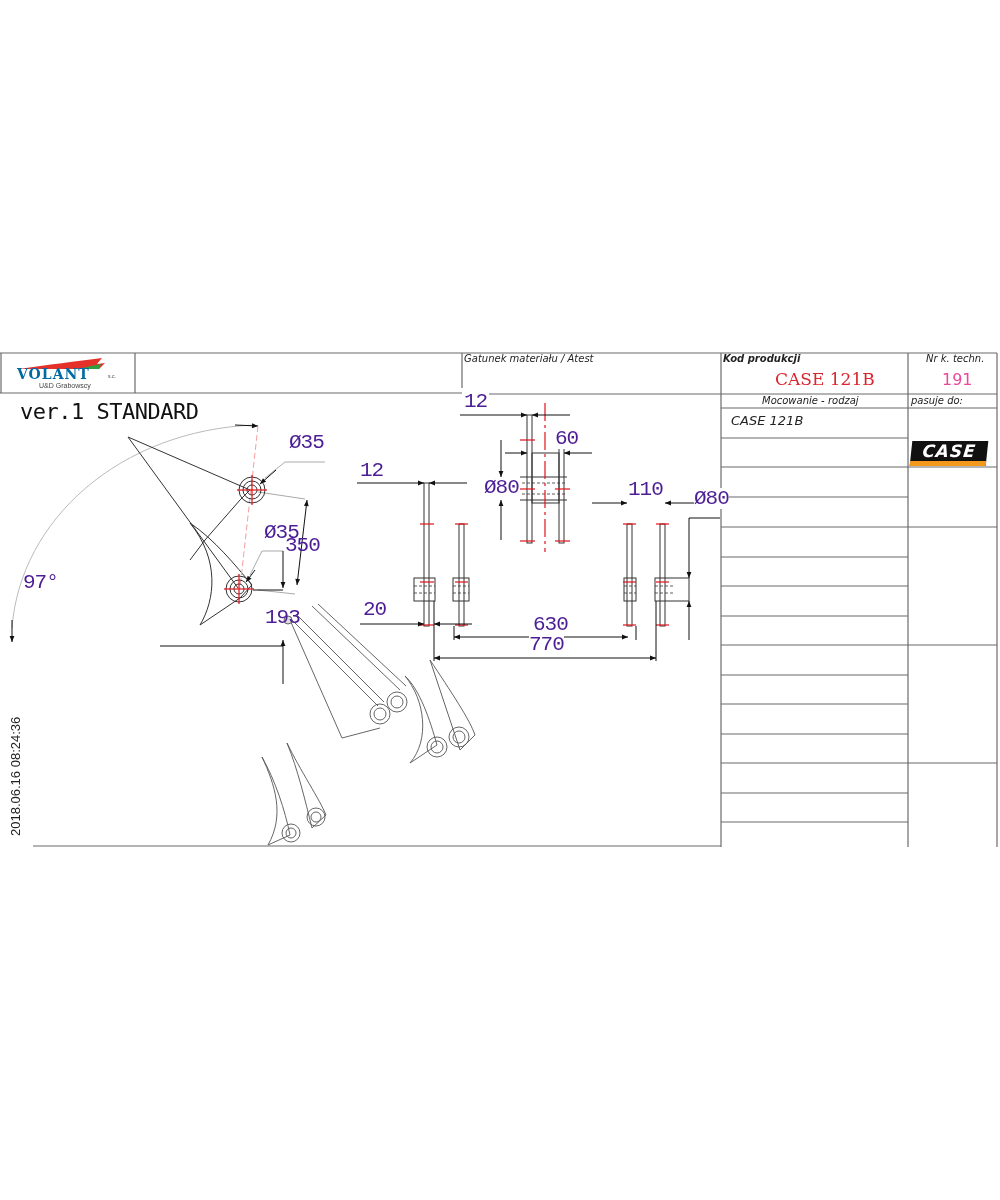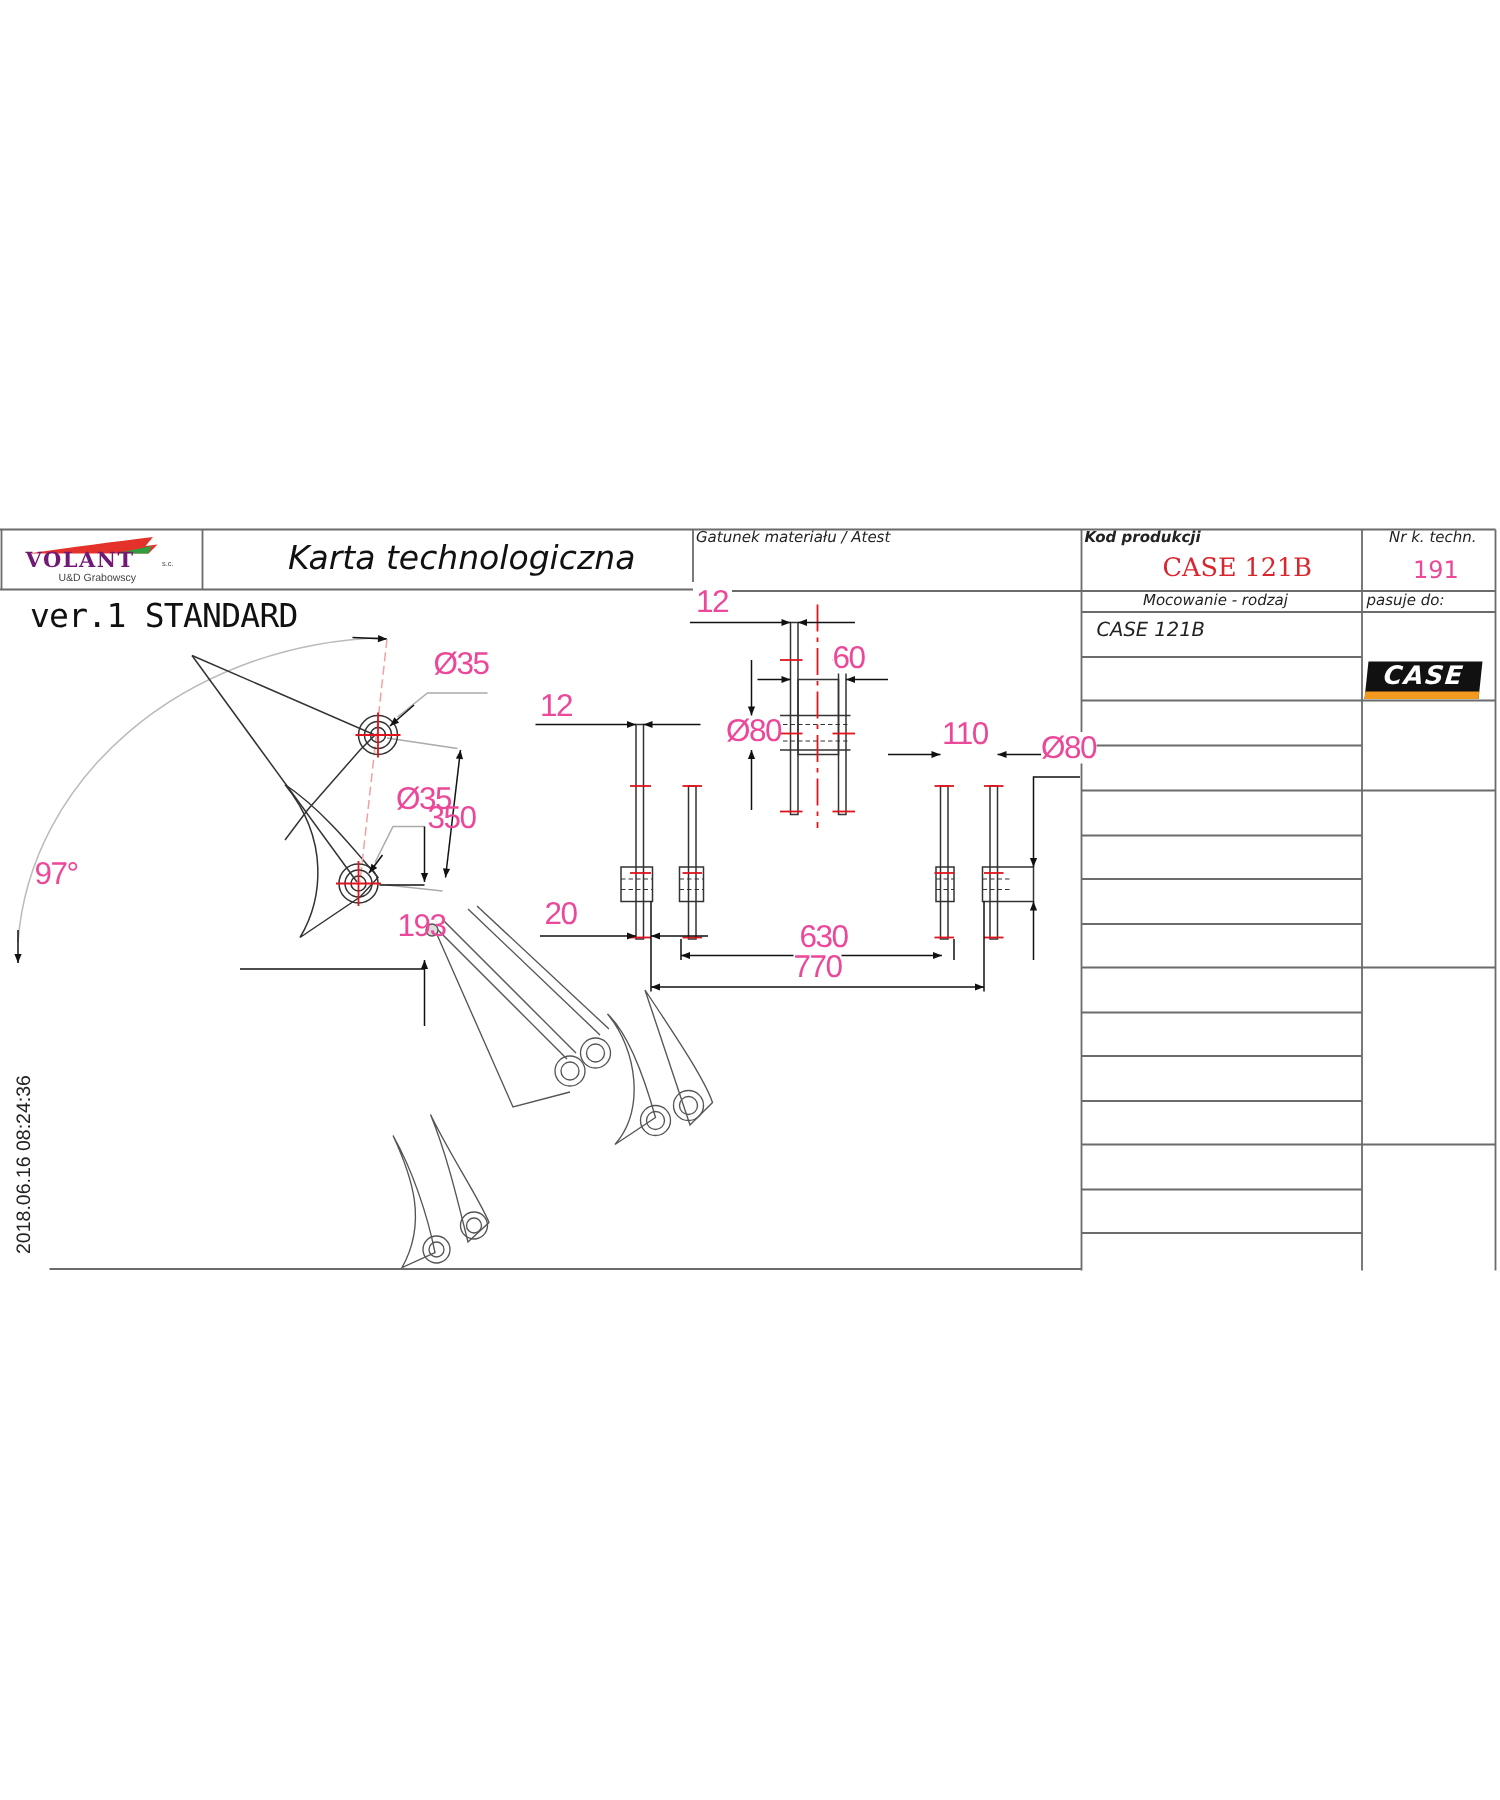--- a/index.html
+++ b/index.html
@@ -6,24 +6,24 @@
   body { width:1000px; height:1200px; position:relative; overflow:hidden; font-family:"DejaVu Sans", sans-serif; }
   .sheet { position:absolute; left:0; top:0; width:1000px; height:1200px; }
   .abs { position:absolute; }
   .hdr-cell { position:absolute; box-sizing:border-box; }
   .lbl-small { font-family:"DejaVu Sans", sans-serif; font-style:italic; font-size:10px; color:#222; }
   .title { font-family:"DejaVu Sans", sans-serif; font-style:italic; font-size:22px; color:#111; }
   .code-red { font-family:"DejaVu Serif", serif; font-size:17px; color:#d9262e; }
   .nr { font-family:"DejaVu Sans", sans-serif; font-size:16px; color:#ec4899; }
   .mocow { font-family:"DejaVu Sans", sans-serif; font-style:italic; font-size:13px; color:#222; }
   .ver { font-family:"DejaVu Sans Mono", monospace; font-size:22px; color:#111; letter-spacing:-0.5px; }
-  .dim { font-family:Liberation Sans, sans-serif; font-size:21px; color:#ec4899; letter-spacing:-1px; line-height:1; }
+  .dim { font-family:Liberation Mono, monospace; font-size:21px; color:#4c1d95; letter-spacing:-1px; line-height:1; }
   .timestamp { font-family:"Liberation Sans", sans-serif; font-size:13px; color:#222; transform:rotate(-90deg); transform-origin:left top; white-space:nowrap; }
   .case-logo { background:#111; color:#fff; font-family:"DejaVu Sans", sans-serif; font-weight:bold; font-style:italic; font-size:17px; letter-spacing:1px; text-align:center; line-height:20px; border-bottom:5px solid #f39a1e; transform:skewX(-6deg); }
-  .volant-word { font-family:"DejaVu Serif", serif; font-weight:bold; font-size:14px; color:#701a75; letter-spacing:1px;text-align:right; }
+  .volant-word { font-family:"DejaVu Serif", serif; font-weight:bold; font-size:14px; color:#0369a1; letter-spacing:1px;text-align:right; }
   .volant-sub { font-family:"Liberation Sans", sans-serif; font-size:7px; color:#444; }
   .volant-sc { font-family:"Liberation Sans", sans-serif; font-size:5px; color:#444; }
 </style>
 </head>
 <body>
 
 <div class="sheet">
 
   <svg class="abs" style="left:0;top:0" width="1000" height="1200">
     <g stroke="#6b6b6b" stroke-width="1.2" fill="none">
@@ -233,21 +233,20 @@
   <div class="hdr-cell" style="left:2px;top:354px;width:132px;height:38px;">
     <svg class="abs" style="left:15px;top:3px" width="100" height="14">
       <path d="M2,12 C30,8 60,4 85,1 L80,7 L88,6 L82,12 Z" fill="#e4322b"></path>
       <path d="M60,12 L84,7 L82,12 Z" fill="#2e9e3e"></path>
     </svg>
     <span class="abs volant-word" style="left:15px;top:12px;">VOLANT</span>
     <span class="abs volant-sc" style="left:106px;top:19px;">s.c.</span>
     <span class="abs volant-sub" style="left:37px;top:28px;">U&amp;D Grabowscy</span>
   </div>
 
-  <div class="abs title" style="left:192px;top:360px;">Karta technologiczna</div>
 
   <div class="abs lbl-small" style="left:464px;top:353px;">Gatunek materiału / Atest</div>
 
   <div class="abs lbl-small" style="left:723px;top:353px;font-weight:bold;">Kod produkcji</div>
   <div class="abs code-red" style="left:775px;top:369px;">CASE 121B</div>
 
   <div class="abs lbl-small" style="left:926px;top:353px;">Nr k. techn.</div>
   <div class="abs nr" style="left:942px;top:370px;">191</div>
 
   <div class="abs lbl-small" style="left:762px;top:395px;">Mocowanie - rodzaj</div>

